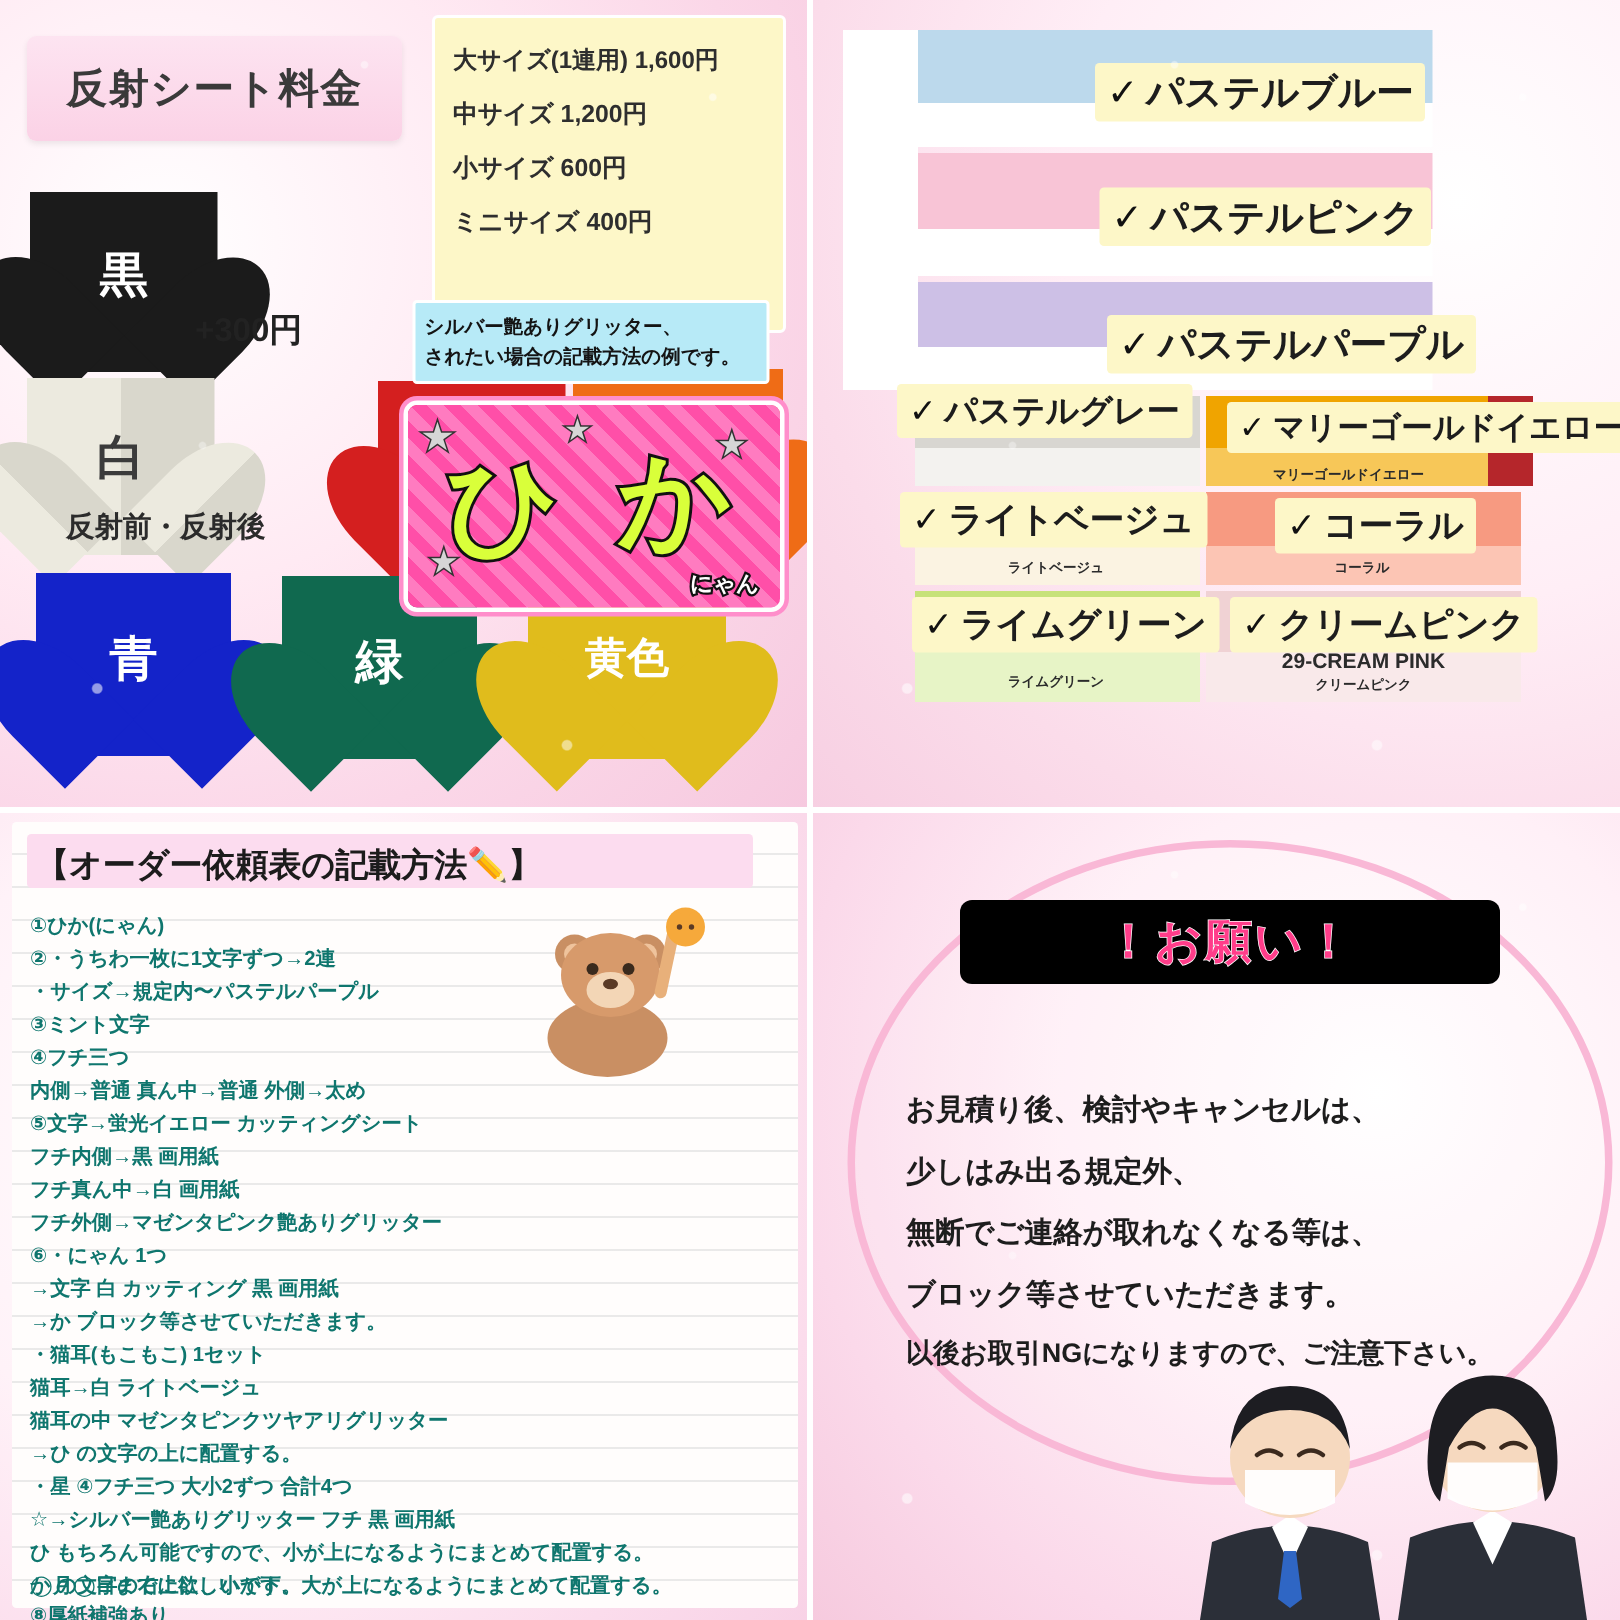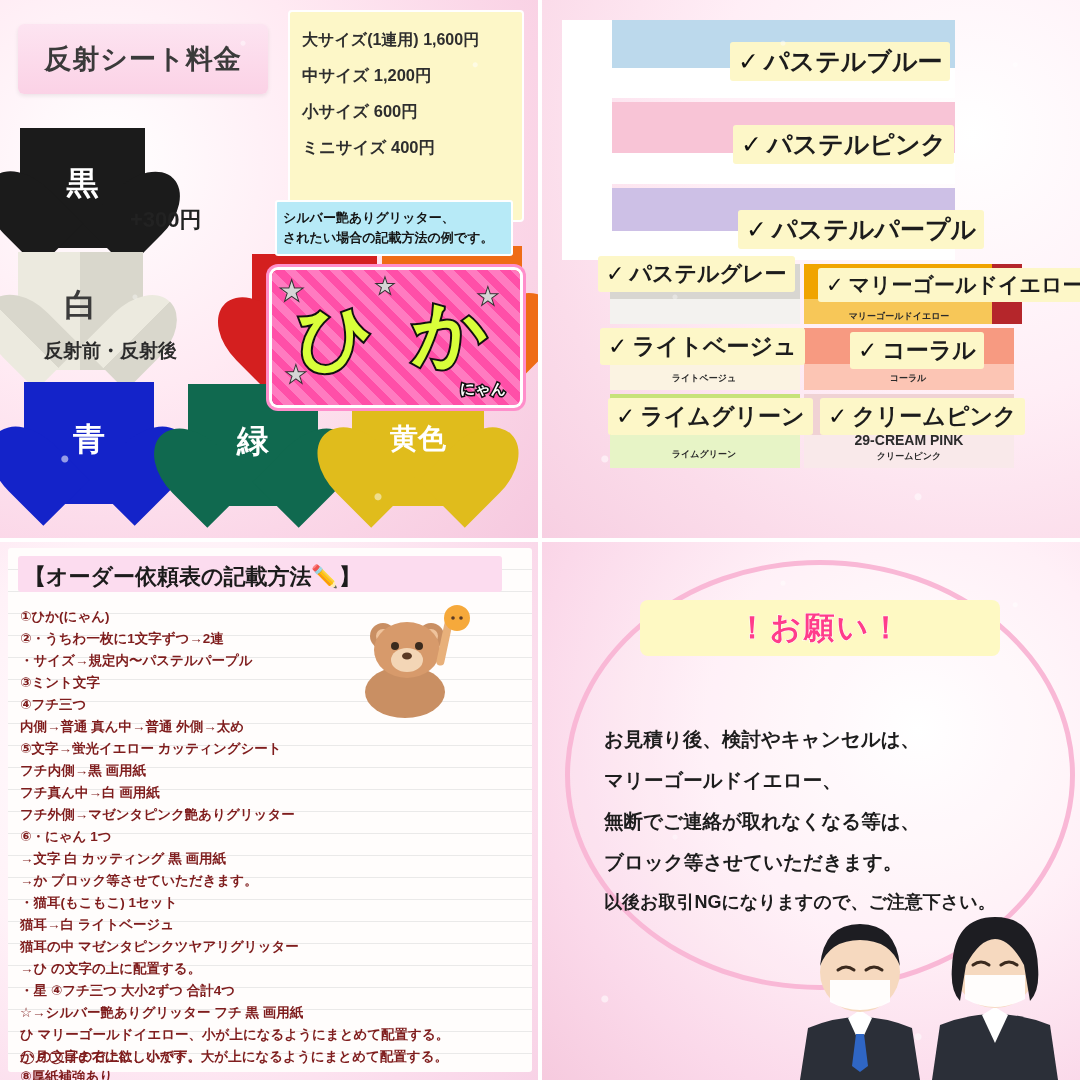--- a/index.html
+++ b/index.html
@@ -57,40 +57,40 @@
   .mini-cap{position:absolute;font-size:9px;font-weight:bold;color:#2b2b2b;text-align:center;}
 
   
   .order-card{position:absolute;left:8px;top:548px;width:524px;height:524px;background:#fffdfc;
       border-radius:3px;overflow:hidden;}
   .ruled{position:absolute;left:0;top:0;width:100%;height:100%;
       background:repeating-linear-gradient(to bottom, transparent 0 21px, #e3e3e3 21px 22px);opacity:.75;}
   .order-title{position:absolute;left:10px;top:8px;width:484px;height:36px;background:#fcdcef;
       display:flex;align-items:flex-end;border-radius:3px;}
   .order-title span{font-size:22px;font-weight:bold;color:#1c1c1c;padding-left:6px;}
-  .ol{position:absolute;left:12px;font-size:13.5px;font-weight:bold;color:#7f1d1d;white-space:nowrap;}
+  .ol{position:absolute;left:12px;font-size:13.5px;font-weight:bold;color:#0f766e;white-space:nowrap;}
   .callout{position:absolute;left:275px;top:200px;width:238px;background:#b7eaf7;border:2px solid #fff;
       border-radius:3px;padding:5px 6px;box-sizing:border-box;}
   .callout p{margin:2px 0;font-size:13px;font-weight:bold;color:#141414;}
   .uchiwa{position:absolute;left:272px;top:270px;width:248px;height:135px;border-radius:6px;
       background:
         repeating-linear-gradient(45deg,#ff4fa8 0 8px,#ff7bc0 8px 16px),
         linear-gradient(#ff4fa8,#ff7bc0);
       box-shadow:0 0 0 3px #ffffff, 0 0 0 6px #ff8ecb;overflow:hidden;}
   .uchiwa .ch{position:absolute;font-weight:bold;color:#d9ff3a;-webkit-text-stroke:4px #111;
       paint-order:stroke fill;font-size:74px;}
   .uchiwa .nyan{position:absolute;right:14px;bottom:6px;font-size:15px;color:#fff;-webkit-text-stroke:3px #111;
       paint-order:stroke fill;font-weight:bold;}
   .star{position:absolute;color:#d6d6d6;-webkit-text-stroke:2px #333;paint-order:stroke fill;}
   .bear{position:absolute;left:345px;top:600px;width:160px;height:120px;}
 
   
   .circle-outer{position:absolute;left:565px;top:560px;width:500px;height:420px;border-radius:50%;
       border:5px solid #f9b8d6;background:rgba(255,255,255,.12);}
-  .onegai{position:absolute;left:640px;top:600px;width:360px;height:56px;background:#fef9c3;
+  .onegai{position:absolute;left:640px;top:600px;width:360px;height:56px;background:#000000;
       border-radius:8px;display:flex;align-items:center;justify-content:center;}
   .onegai span{font-size:31px;font-weight:bold;color:#ff3d8a;-webkit-text-stroke:1px #fff;
       paint-order:stroke fill;letter-spacing:2px;}
   .msg{position:absolute;left:604px;top:726px;width:470px;}
   .msg p{margin:0 0 14px 0;font-size:19.5px;font-weight:bold;color:#1d1d1d;white-space:nowrap;}
   .person{position:absolute;}
 </style>
 </head>
 <body>
 
@@ -249,21 +249,21 @@
     <div class="ol" style="top:258px;">フチ外側→マゼンタピンク艶ありグリッター</div>
     <div class="ol" style="top:280px;">⑥・にゃん  1つ</div>
     <div class="ol" style="top:302px;">→文字  白  カッティング  黒  画用紙</div>
     <div class="ol" style="top:324px;">→か  ブロック等させていただきます。</div>
     <div class="ol" style="top:346px;">・猫耳(もこもこ) 1セット</div>
     <div class="ol" style="top:368px;">猫耳→白  ライトベージュ</div>
     <div class="ol" style="top:390px;">猫耳の中  マゼンタピンクツヤアリグリッター</div>
     <div class="ol" style="top:412px;">→ひ  の文字の上に配置する。</div>
     <div class="ol" style="top:434px;">・星  ④フチ三つ  大小2ずつ  合計4つ</div>
     <div class="ol" style="top:456px;">☆→シルバー艶ありグリッター  フチ  黒  画用紙</div>
-    <div class="ol" style="top:478px;">ひ  マリーゴールドイエロー、小が上になるようにまとめて配置する。</div>
+    <div class="ol" style="top:478px;">ひ  もちろん可能ですので、小が上になるようにまとめて配置する。</div>
     <div class="ol" style="top:500px;">か  の文字の右上に、小が下、大が上になるようにまとめて配置する。</div>
     <div class="ol" style="top:522px;">⑦◯月◯日使用日</div>
   </div>
 
   <div class="ol" style="position:absolute;left:20px;top:1048px;z-index:60;">◯月◯日までに欲しいです。</div>
   <div class="ol" style="position:absolute;left:20px;top:1068px;z-index:60;">⑧厚紙補強あり</div>
 
   <div class="bear" style="z-index:40;">
     <svg viewBox="0 0 160 120" width="160" height="120">
       <ellipse cx="60" cy="92" rx="40" ry="26" fill="#c98f63"></ellipse>
@@ -303,21 +303,21 @@
   <div class="quad" id="q-br"></div>
 
   <div class="circle-outer"></div>
 
   <div class="onegai">
     <span>！お願い！</span>
   </div>
 
   <div class="msg">
     <p>お見積り後、検討やキャンセルは、</p>
-    <p>マリーゴールドイエロー、</p>
+    <p>少しはみ出る規定外、</p>
     <p>無断でご連絡が取れなくなる等は、</p>
     <p>ブロック等させていただきます。</p>
     <p style="font-size:18px;">以後お取引NGになりますので、ご注意下さい。</p>
   </div>
 
   <div class="person" style="left:790px;top:910px;width:140px;height:170px;">
     <svg viewBox="0 0 140 170" width="140" height="170">
       <path d="M10 170 L18 118 Q70 96 122 118 L130 170 Z" fill="#2b2f38"></path>
       <path d="M58 108 L70 134 L82 108 L70 100 Z" fill="#ffffff"></path>
       <path d="M66 124 L74 124 L78 156 L70 162 L62 156 Z" fill="#2f66c4"></path>

